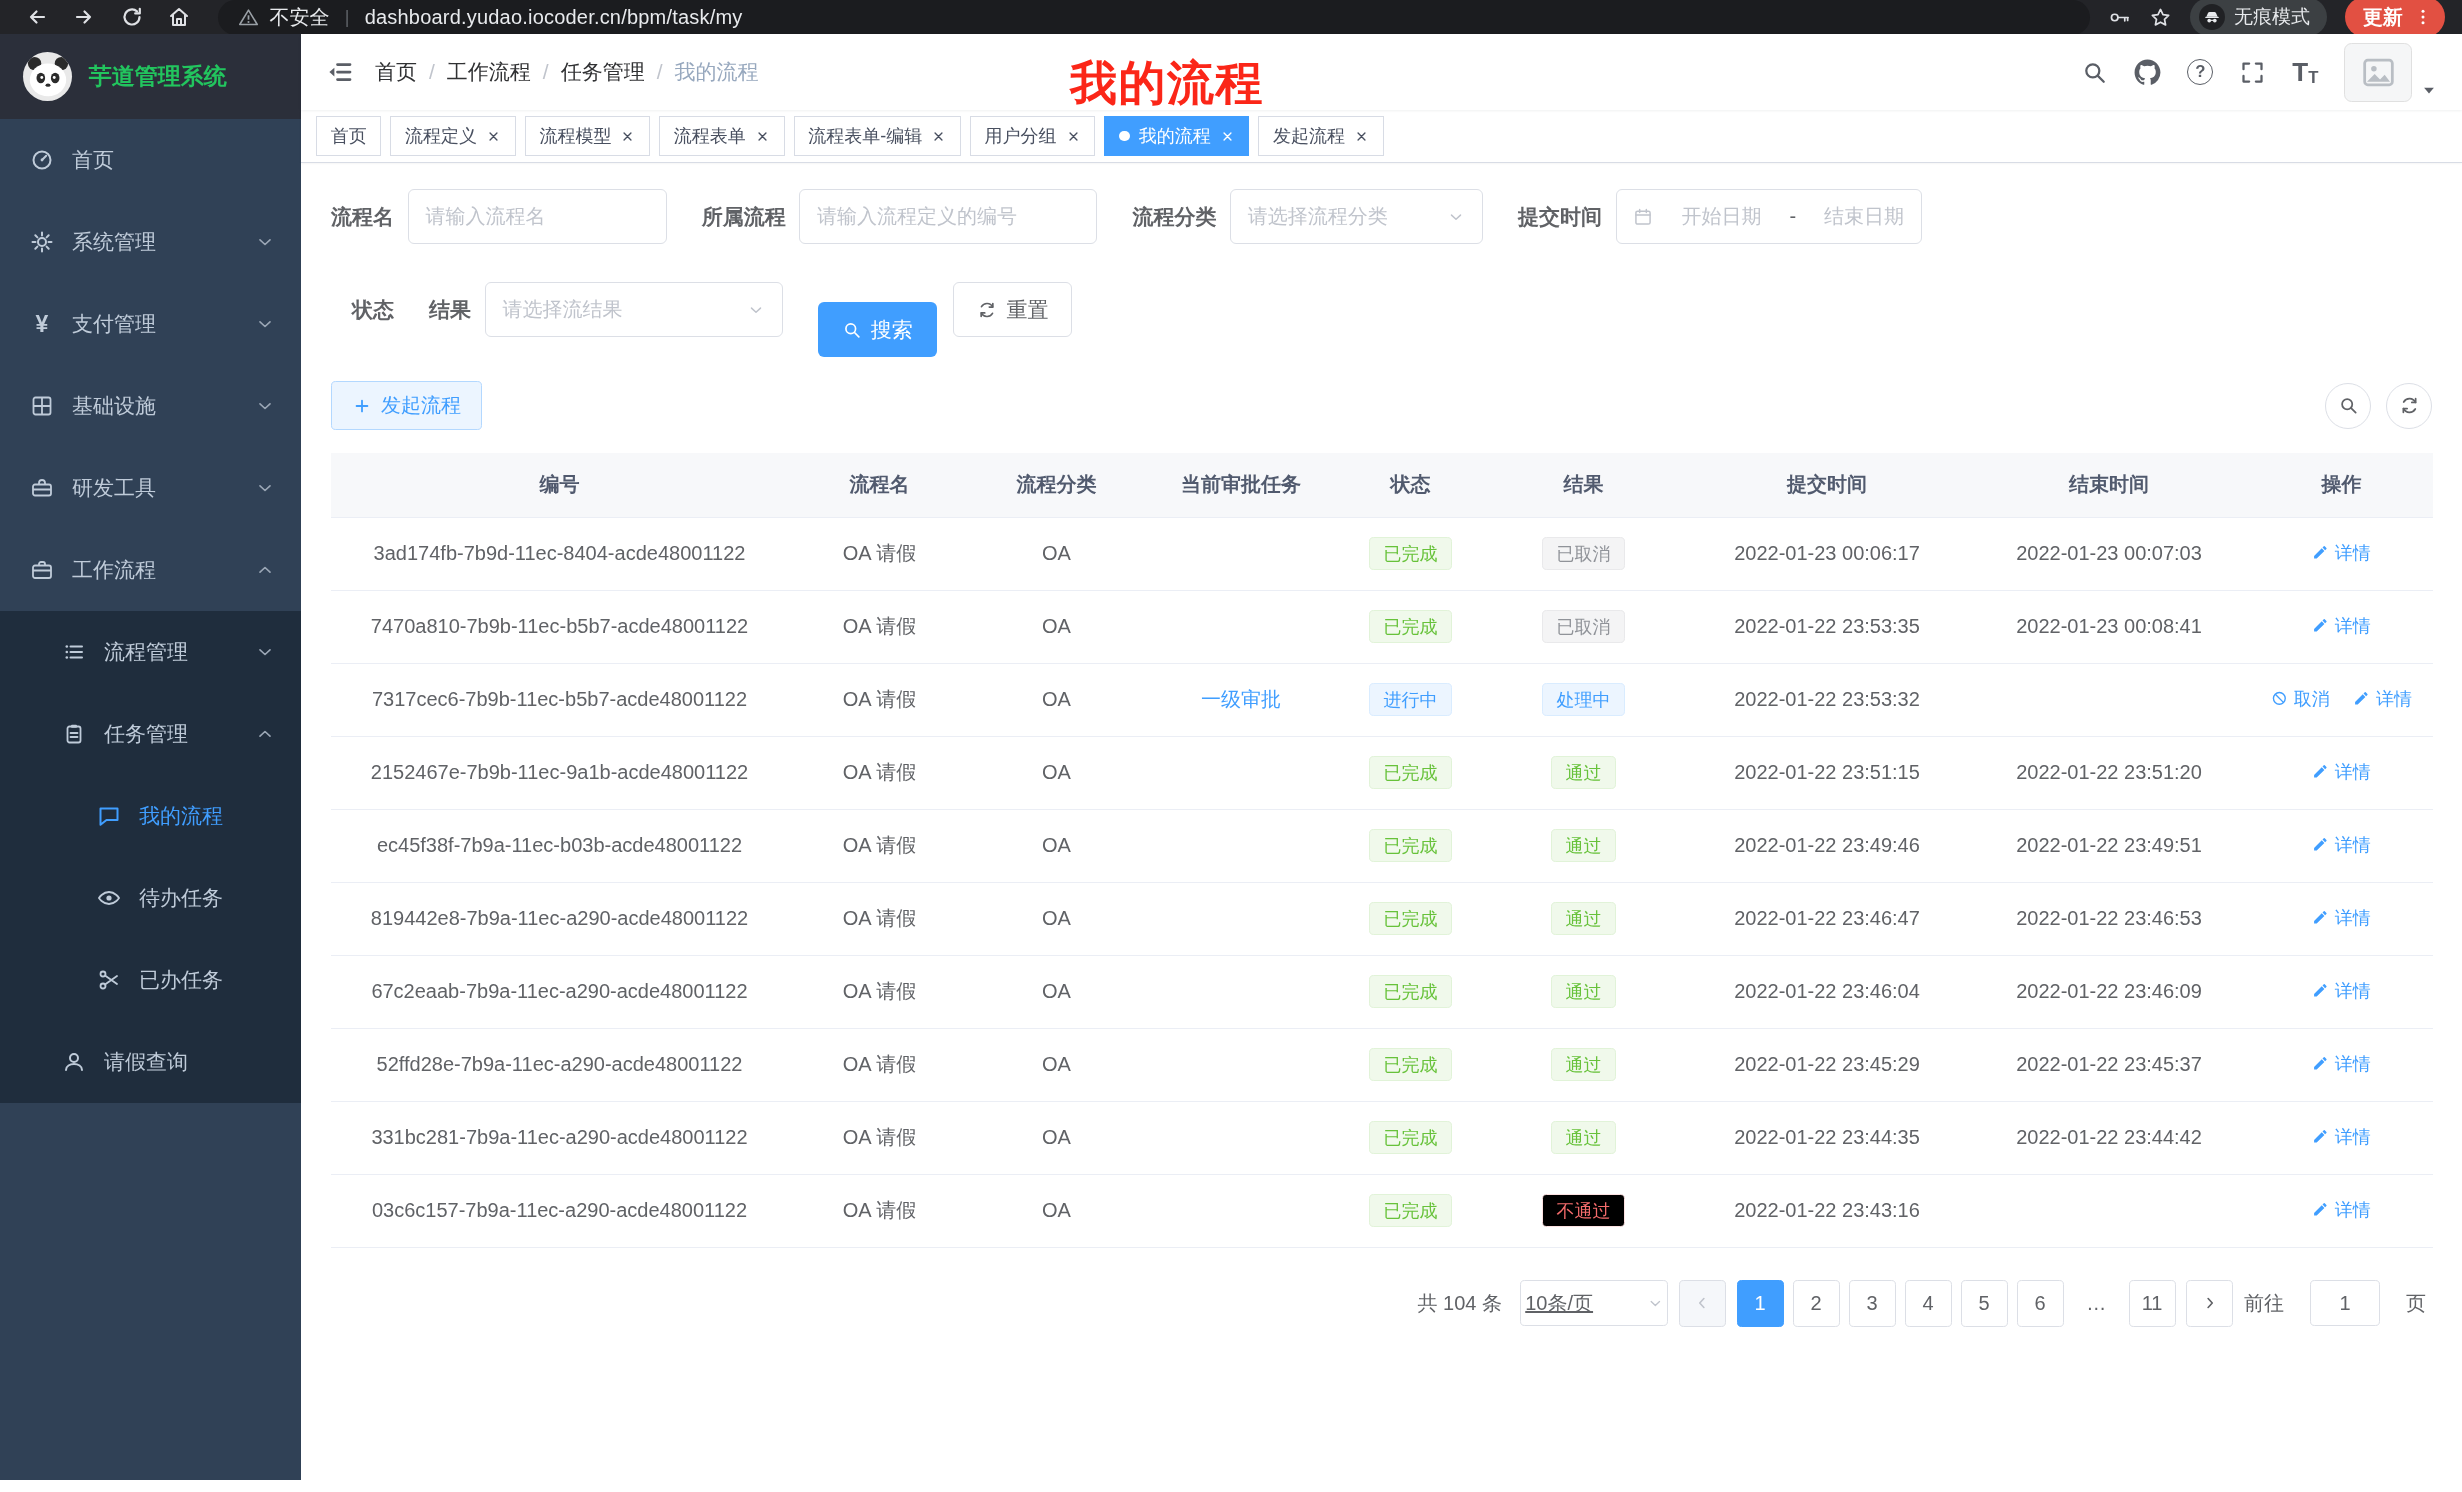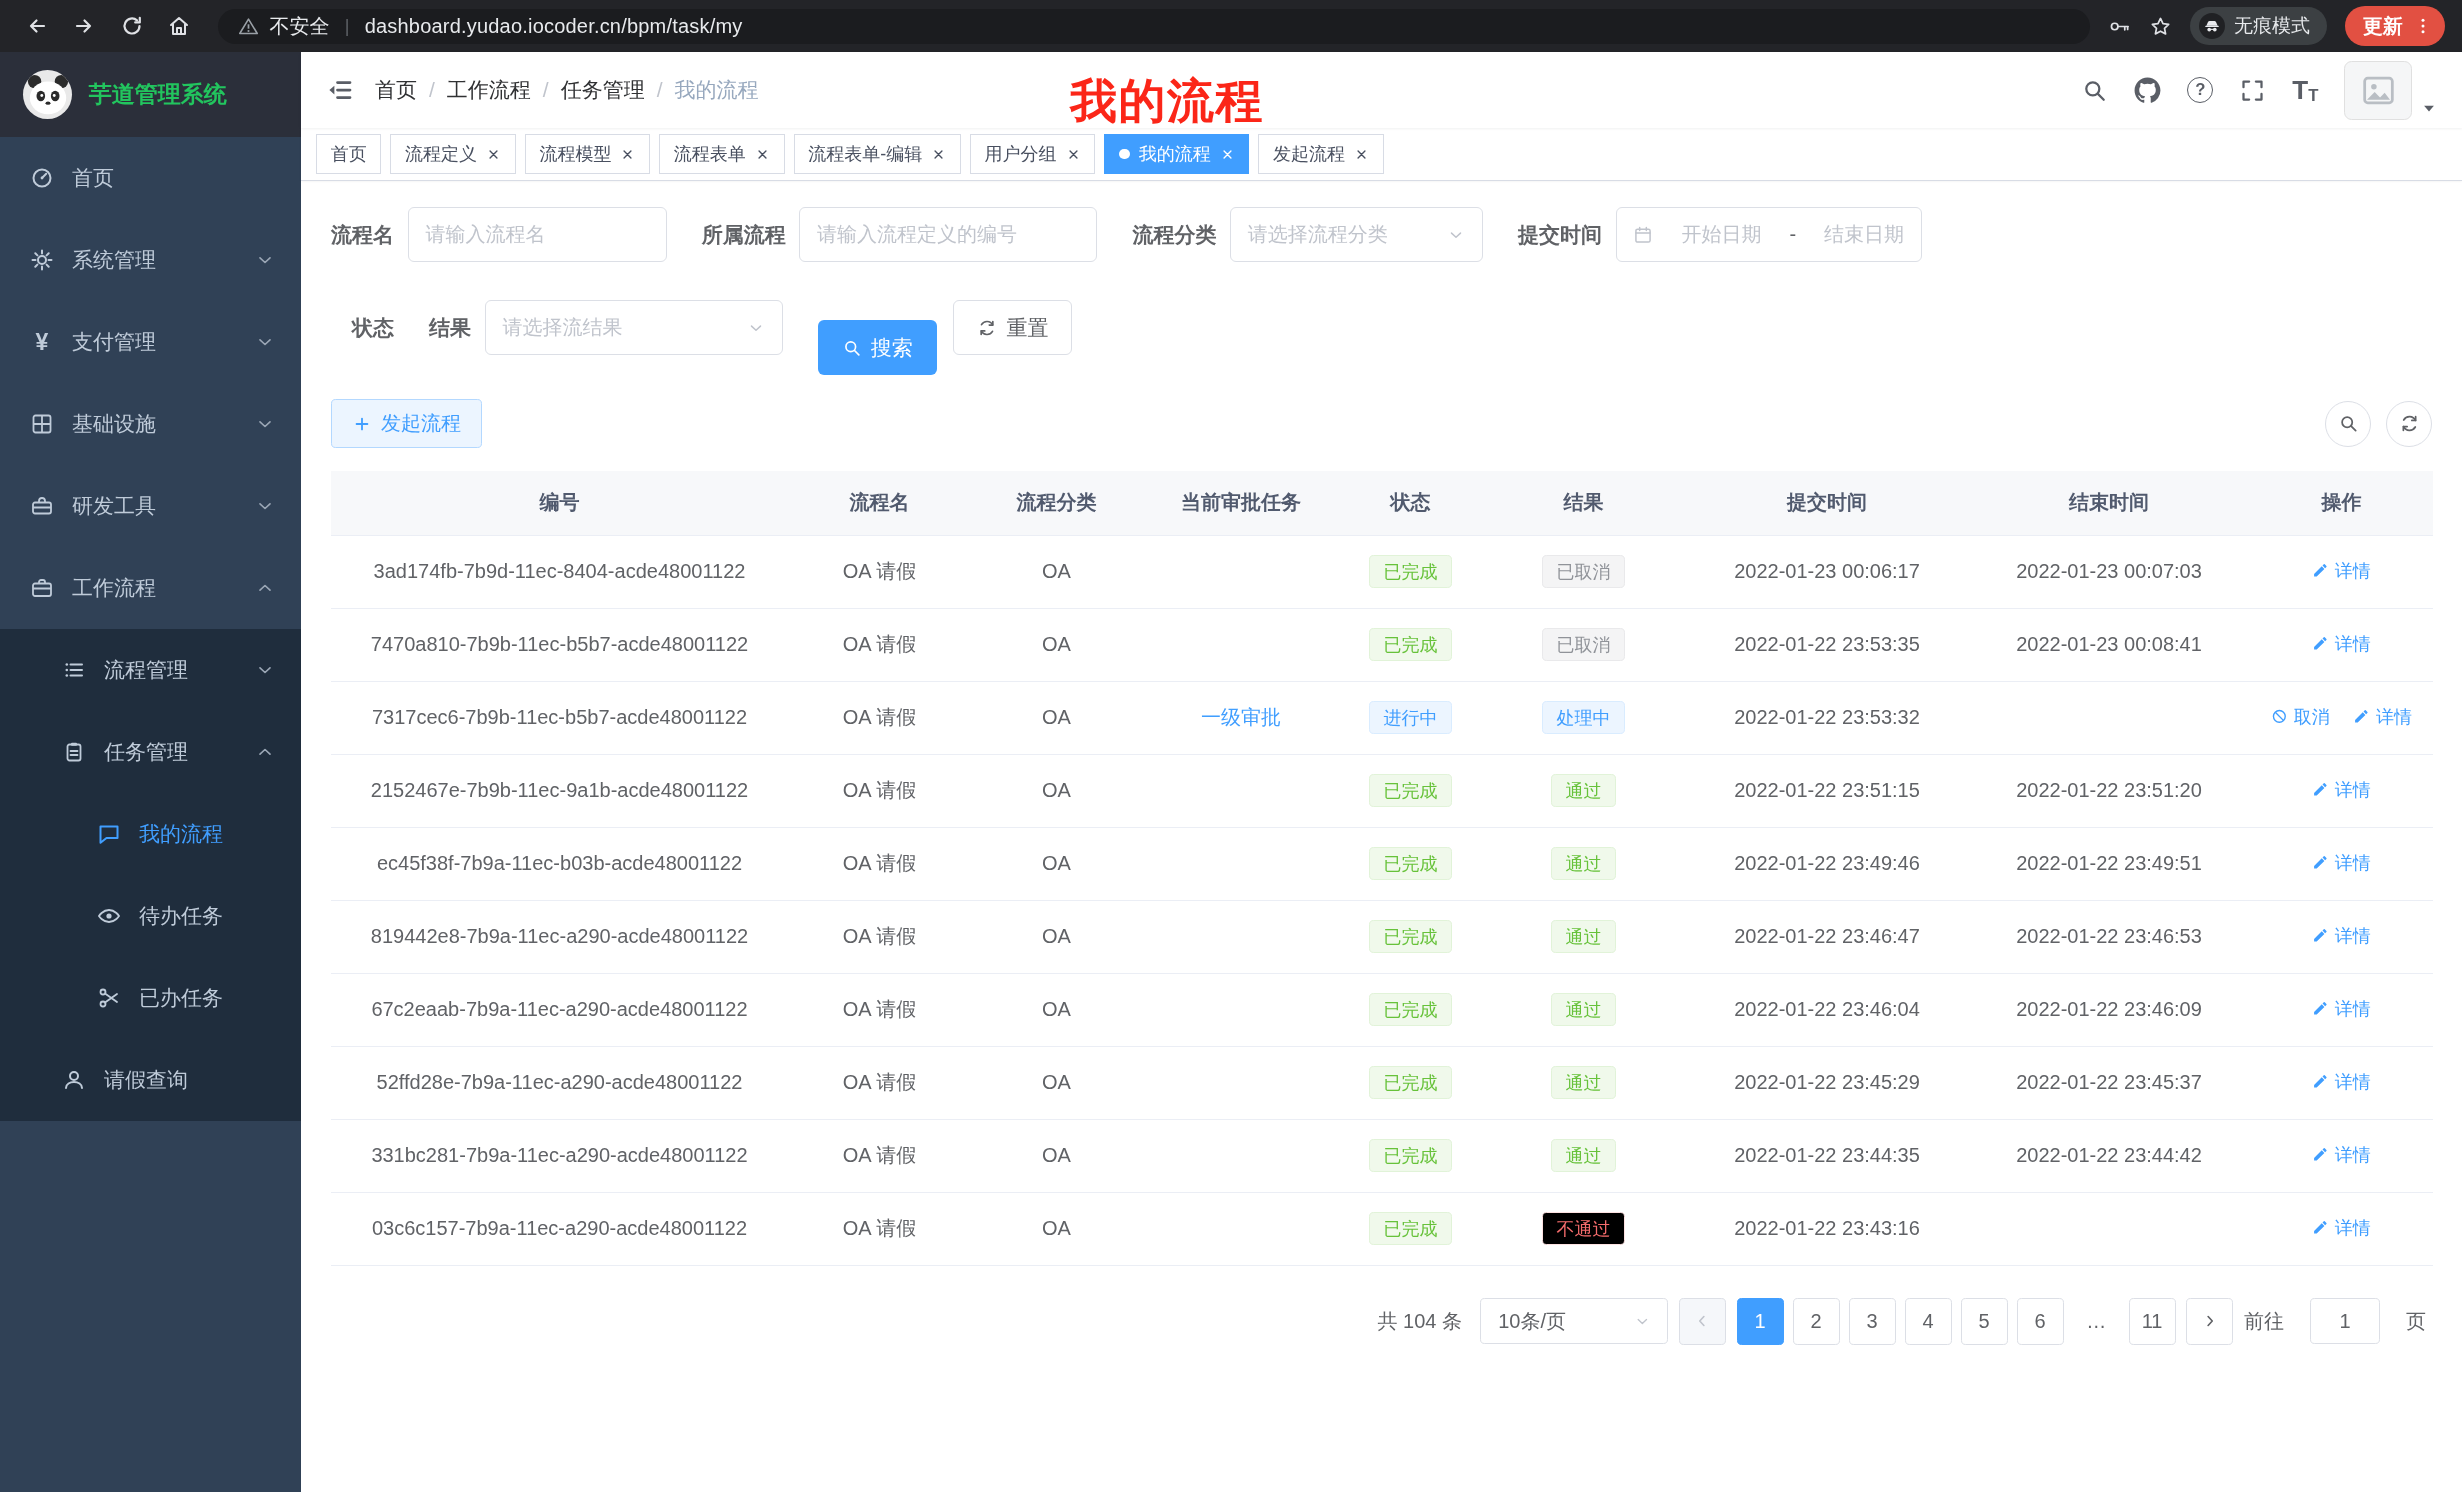--- a/index.html
+++ b/index.html
@@ -1,21 +1,21 @@
 <!DOCTYPE html>
 <html style="font-size:12px"><head>
 <meta charset="utf-8">
 <style>
   * { box-sizing: border-box; margin: 0; padding: 0; }
   html,body { width:2462px; height:1493px; overflow:hidden; }
   body { font-family:"Liberation Sans","DejaVu Sans",sans-serif; background:#fff; color:#303133; }
   svg { display:block; }
 
   
-  .browser-bar{ height:52px; background:#232428; display:flex; align-items:center; padding:0 16.7px; gap:7.6px; }
+  .browser-bar{ height:34px; background:#232428; display:flex; align-items:center; padding:0 16.7px; gap:7.6px; }
   .bnav{ width:40px; height:40px; border-radius:50%; display:flex; align-items:center; justify-content:center; color:#dfe1e5; flex:0 0 auto;}
   .bnav svg{ width:24px; height:24px; }
   .omnibox{ flex:1; height:35px; margin:0 10.7px; border-radius:17.5px; background:#1b1c1f; display:flex; align-items:center; padding:0 20px; gap:10.7px; color:#e8eaed; font-size:20px; min-width:0;}
   .omnibox .warn{ color:#9aa0a6; width:21px; height:21px;}
   .omni-sep{ color:#5f6368; margin:0 4.6px; font-size:18px;}
   .omni-url{ white-space:nowrap; overflow:hidden; text-overflow:ellipsis; letter-spacing:0.2px;}
   .bright{ display:flex; align-items:center; gap:18px; color:#dfe1e5; flex:0 0 auto;}
   .bright svg{ width:23px; height:23px;}
   .incog{ display:flex; gap:9px; background:#3c4043; border-radius:23px; padding:6px 16.7px 6px 9px; font-size:19px; color:#e8eaed;}
   .incog .hat{ width:26px;height:26px; background:#202124; border-radius:50%; display:flex; align-items:center; justify-content:center; }
@@ -99,21 +99,21 @@
   .tag-info{ color:#909399; background:#f4f4f5; border-color:#e9e9eb;}
   .tag-primary{ color:#409eff; background:#ecf5ff; border-color:#d9ecff;}
   .tag-danger{ color:#f56c6c; background:#000000; border-color:#fde2e2;}
   .link{ color:#409eff; cursor:pointer; text-decoration:none; font-size:20px;}
   .op{ display:inline-flex; align-items:center; gap:6px; font-size:18px; margin:0 9px;}
   .op svg{ width:16.7px;height:16.7px;}
 
   
   .pagination{ margin-top:32px; display:flex; align-items:center; justify-content:flex-end; gap:10.7px; font-size:20px; color:#606266; padding-right:6px;}
   .pg-total{ margin-right:7.6px;}
-  .pg-size{ width:188px; height:46px; border:0.8px solid #dcdfe6; border-radius:4.6px; display:flex; align-items:center; justify-content:space-between; padding:0 17px; color:#606266; cursor:pointer;}
+  .pg-size{ width:148px; height:46px; border:0.8px solid #dcdfe6; border-radius:4.6px; display:flex; align-items:center; justify-content:space-between; padding:0 4px; color:#606266; cursor:pointer;text-decoration:underline;}
   .pg-size .caret{ width:16.7px;height:16.7px;color:#c0c4cc;}
   .pg-btn{ min-width:47px; height:47px; border:0.8px solid #dcdfe6; border-radius:4.6px; background:#fff; display:flex; align-items:center; justify-content:center; color:#606266; cursor:pointer; padding:0 6px;}
   .pg-btn svg{ width:18px;height:18px;}
   .pg-btn.disabled{ background:#f5f7fa; color:#c0c4cc;}
   .pg-pages{ display:flex; align-items:center; gap:9px;}
   .pg-page{ min-width:47px; height:47px; border:0.8px solid #dcdfe6; border-radius:4.6px; background:#fff; display:flex; align-items:center; justify-content:center; color:#606266; cursor:pointer;}
   .pg-page.active{ background:#409eff; border-color:#409eff; color:#fff;}
   .pg-page.ellipsis{ border:none; color:#606266;}
   .pg-goto{ display:flex; align-items:center; gap:26px; }
   .pg-input{ width:70px; height:46px; border:0.8px solid #dcdfe6; border-radius:4.6px; text-align:center; font-size:20px; color:#606266; outline:none;}

